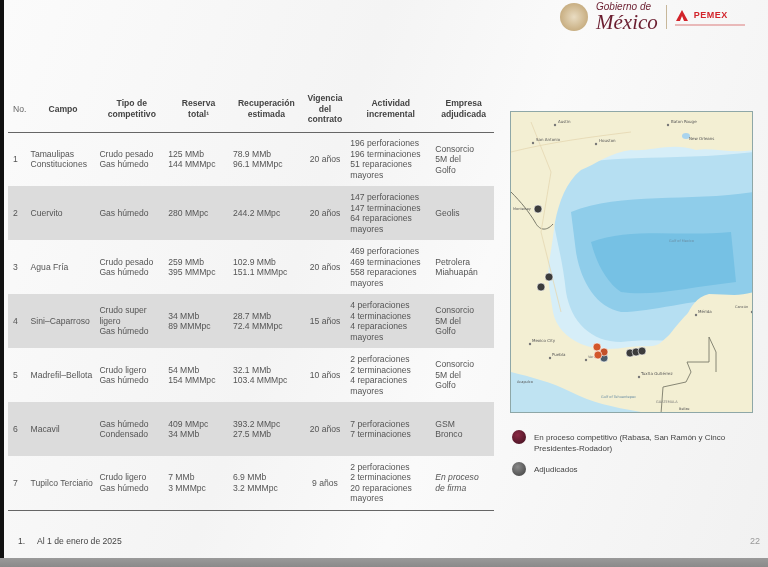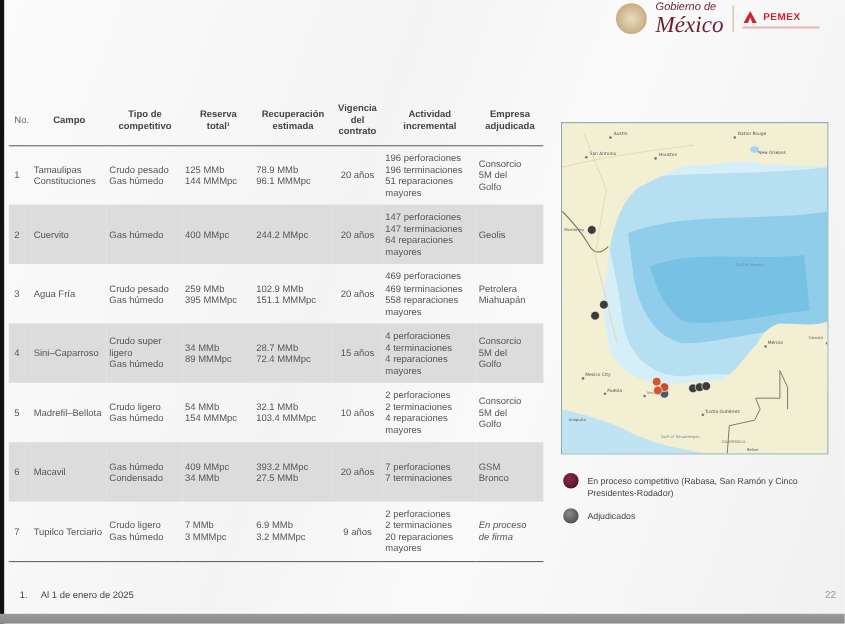--- a/index.html
+++ b/index.html
@@ -188,21 +188,21 @@
 
       <tr class="row alt">
         <td class="c-no">2</td>
         <td class="c-campo">
             <span class="ml">Cuervito</span>
           </td>
         <td class="c-tipo">
             <span class="ml">Gas húmedo</span>
           </td>
         <td class="c-res">
-            <span class="ml">400 MMpc</span>
+            <span class="ml">280 MMpc</span>
           </td>
         <td class="c-rec">
             <span class="ml">244.2 MMpc</span>
           </td>
         <td class="c-vig">20 años</td>
         <td class="c-act">
             <span class="ml">147 perforaciones</span>
             <span class="ml">147 terminaciones</span>
             <span class="ml">64 reparaciones</span>
             <span class="ml">mayores</span>

